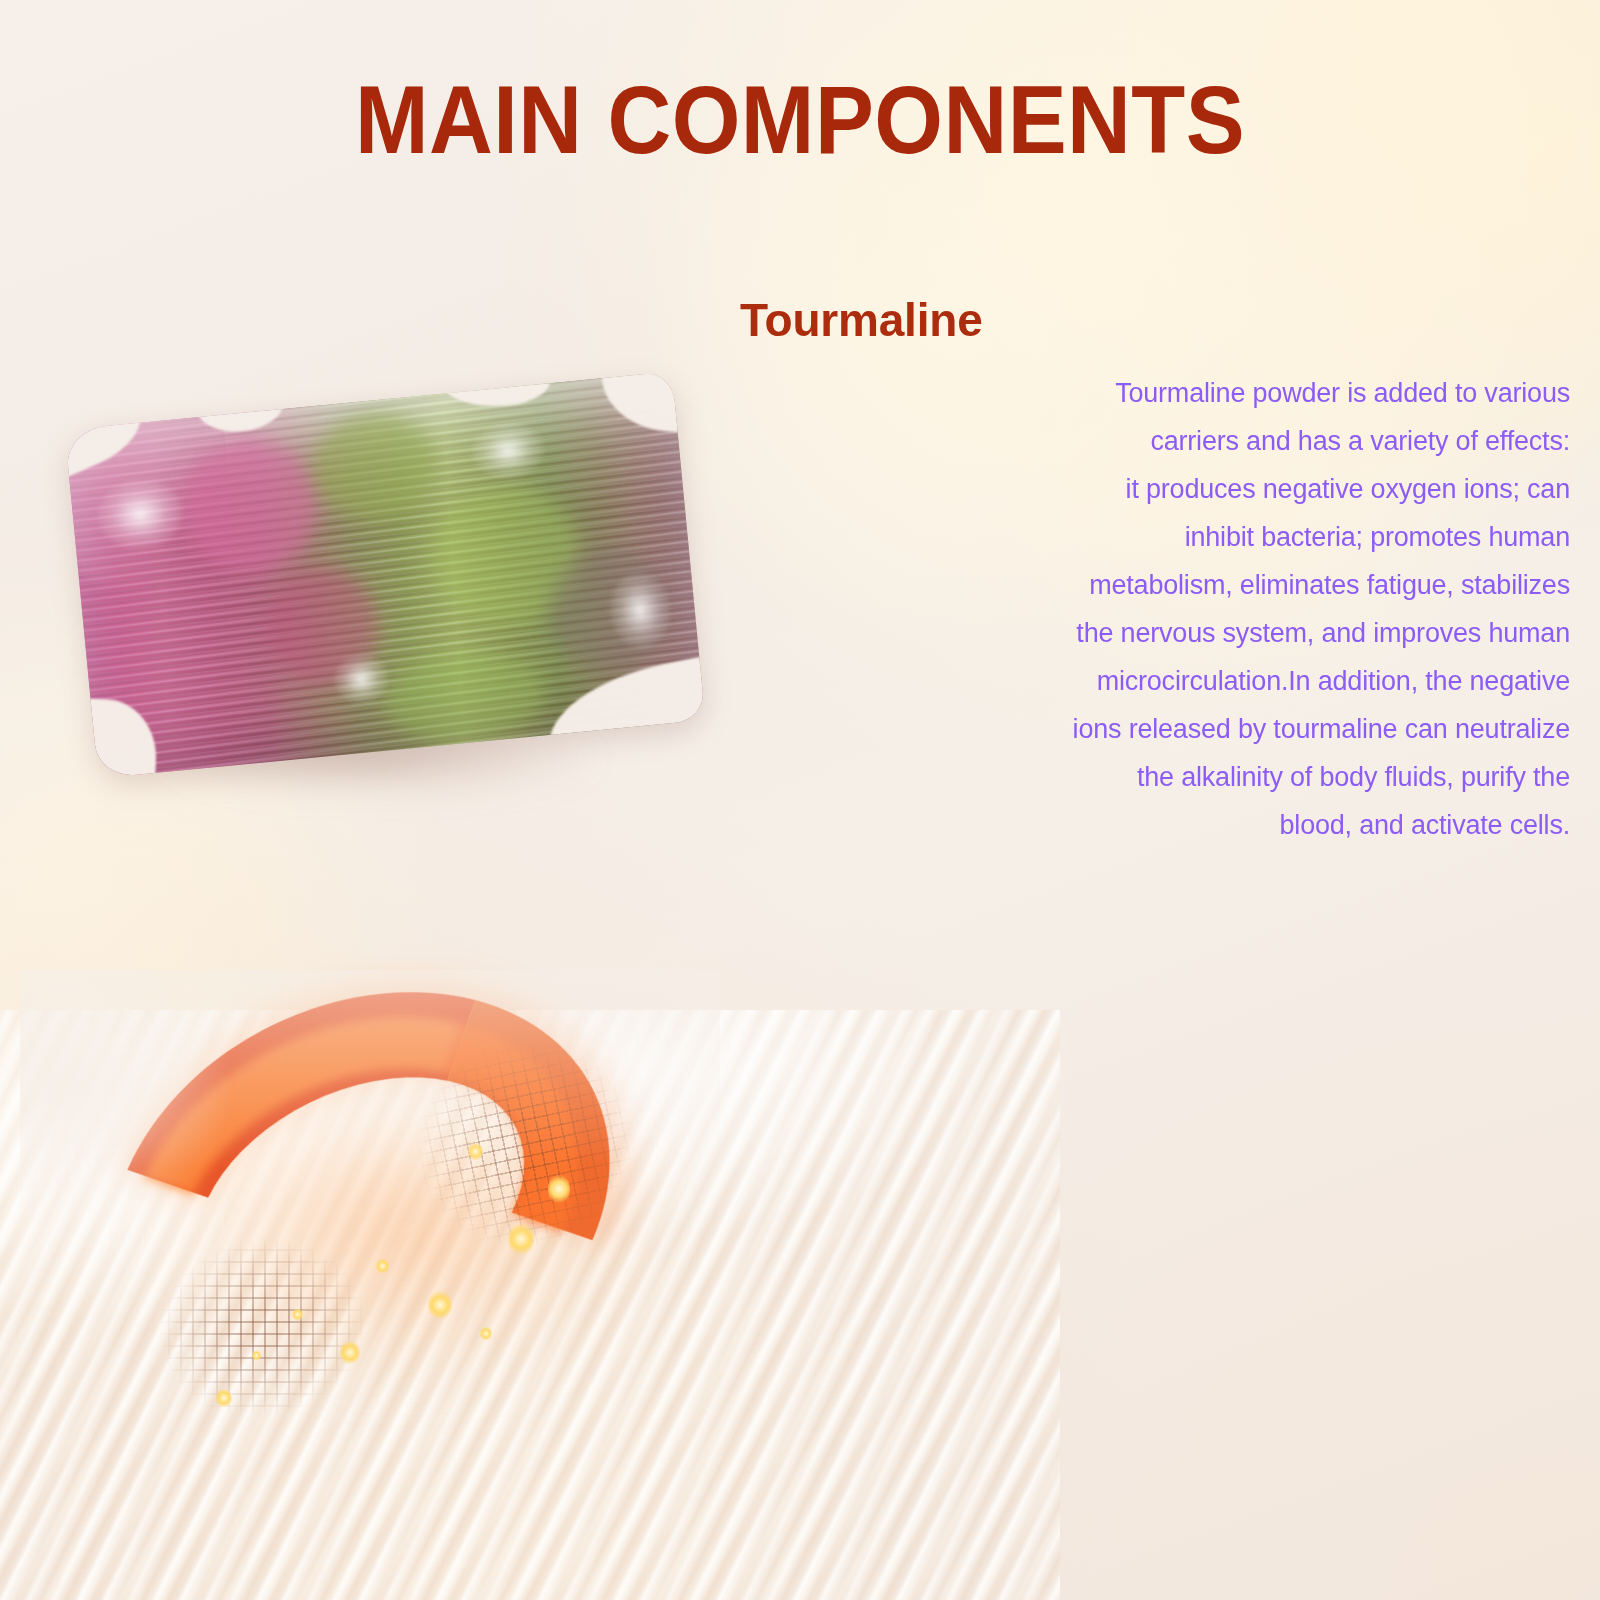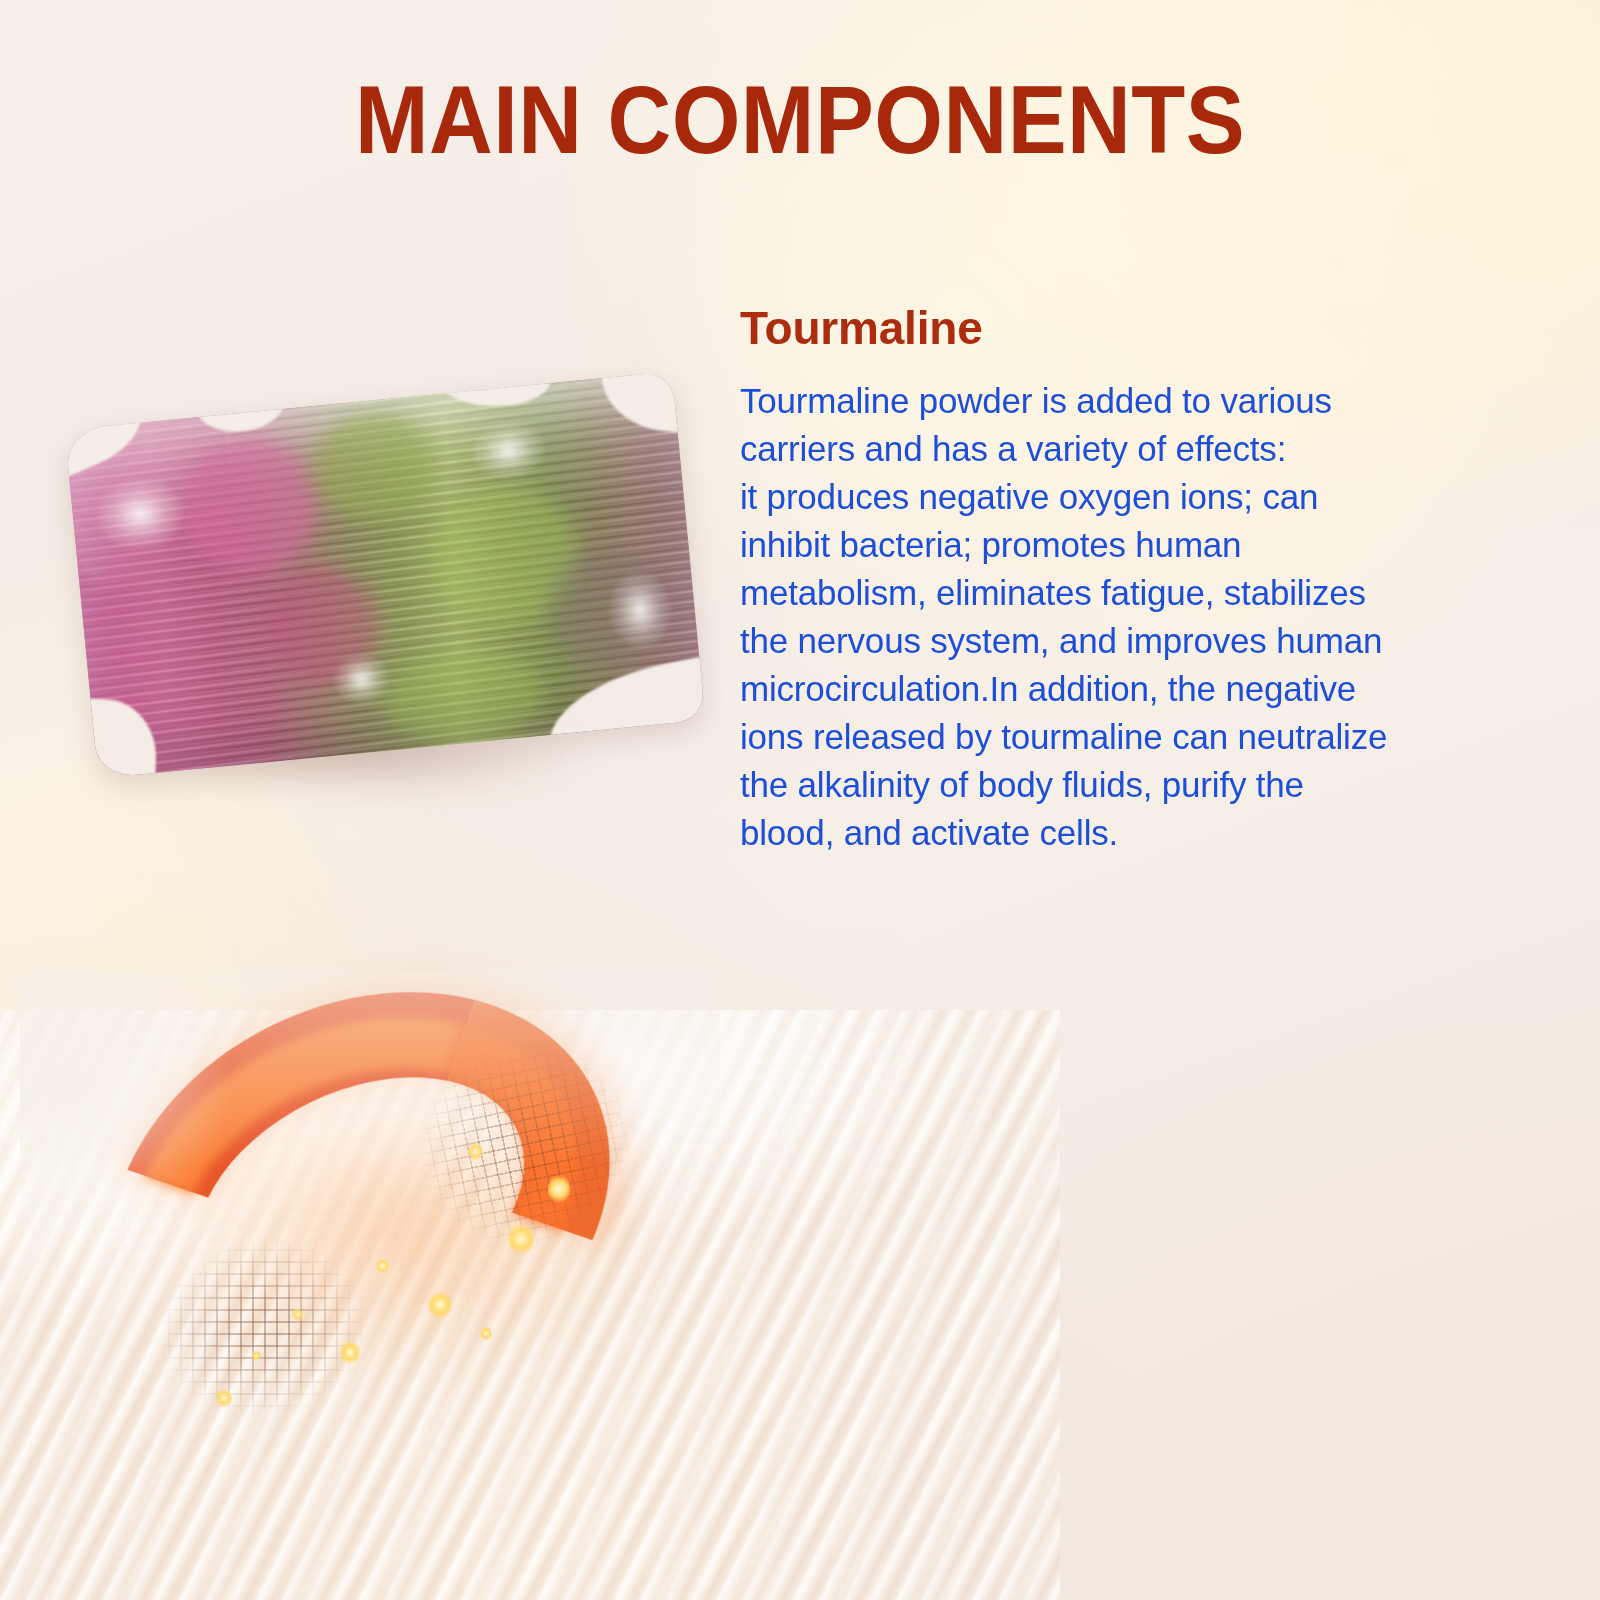--- a/index.html
+++ b/index.html
@@ -285,41 +285,42 @@
     letter-spacing: 0.5px;
     color: #a8280c;
     transform: scaleX(0.92);
   }
 
   .block {
     position: absolute;
     left: 740px;
     width: 830px;
   }
-  .block-tourmaline { top: 304px; }
+  .block-tourmaline { top: 296px; }
   .block-fiber      { top: 1093px; }
 
   .heading {
     font-size: 46px;
     line-height: 1.06;
     font-weight: 700;
     color: #ab2d0e;
     letter-spacing: -0.2px;
     margin: 0 0 24px 0;
   }
   .heading-fiber { margin-bottom: 26px; }
 
   .body {
-    font-size: 35px;
+    font-size: 27px;
     line-height: 48px;
-    color: #1d4ed8;
+    color: #8b5cf6;
     font-weight: 400;
     letter-spacing: -0.2px;
     margin: 0;
     white-space: pre-line;
+    text-align: right;
   }
 </style>
 </head>
 <body>
 
 <div id="page">
 
   <div class="bg-base"></div>
   <div class="bg-tint"></div>
 

